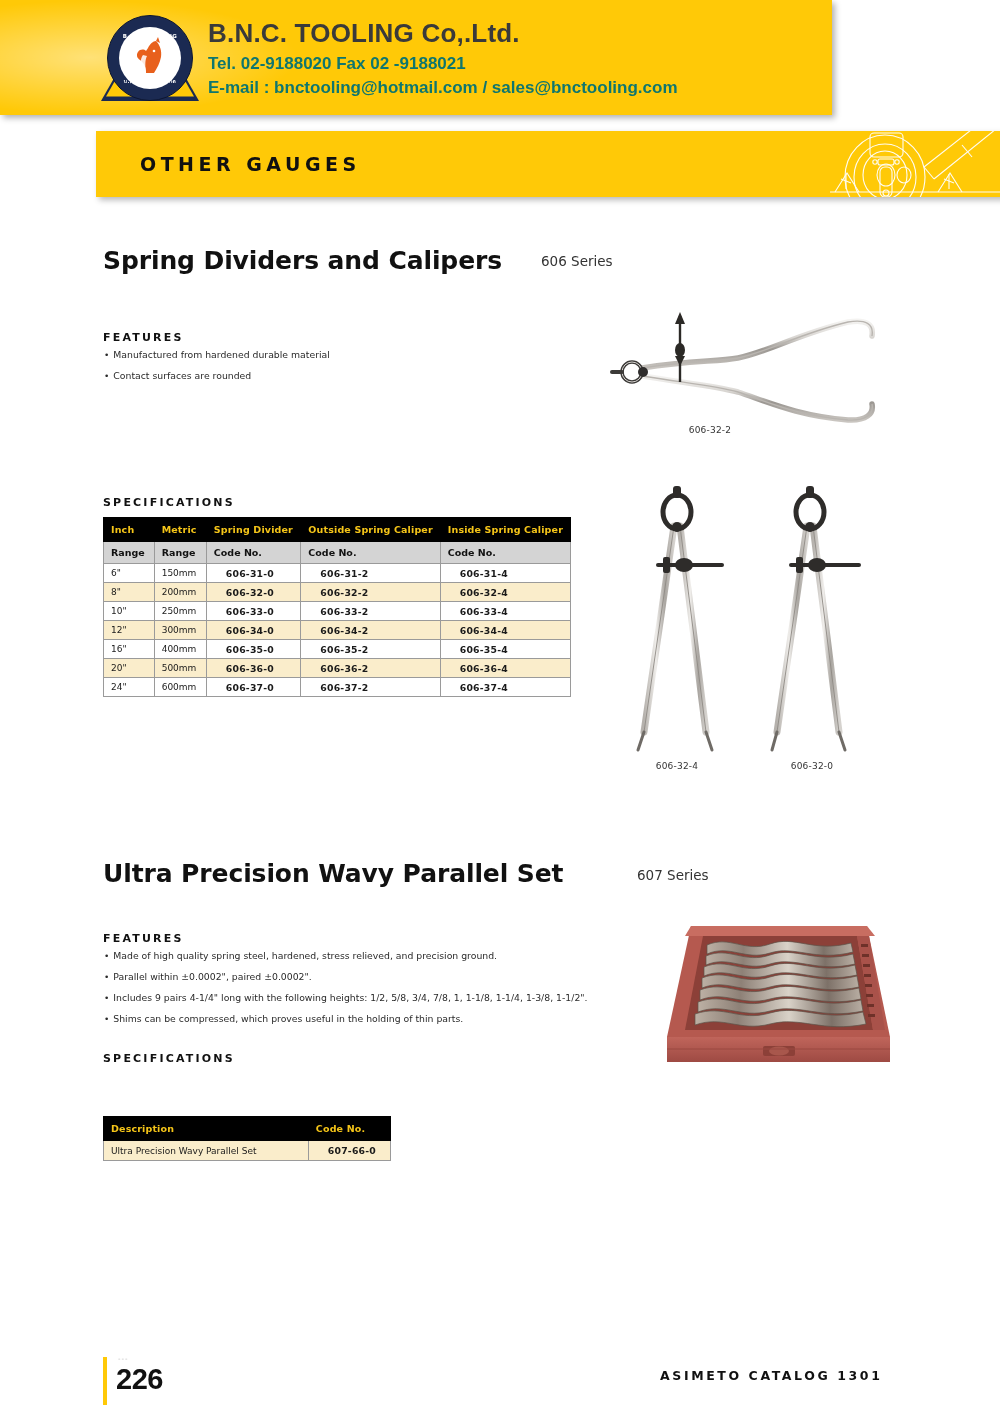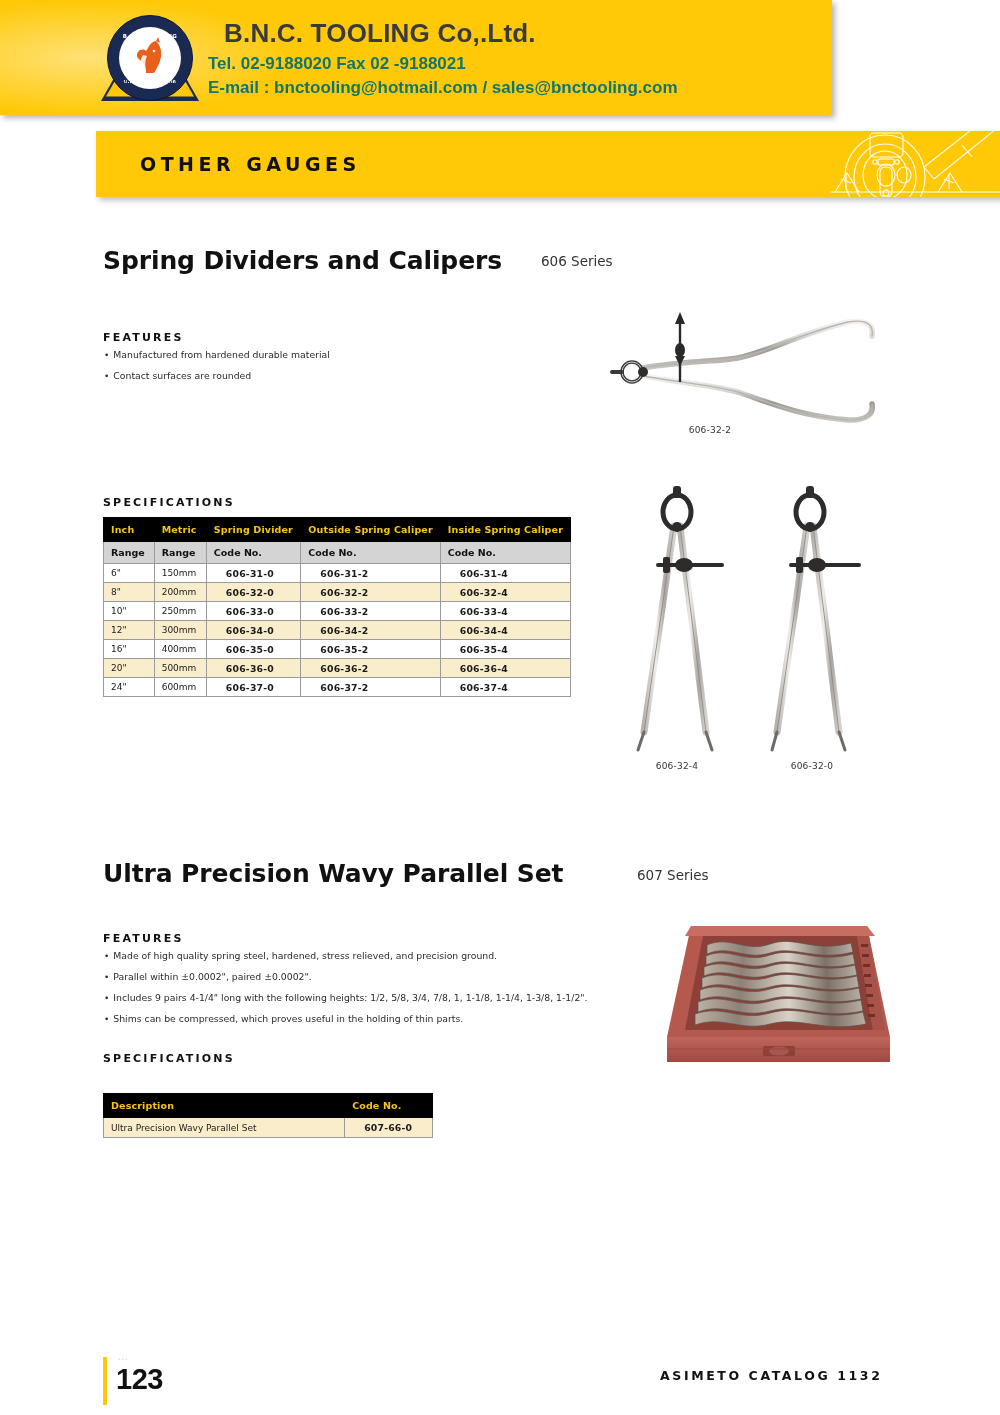--- a/index.html
+++ b/index.html
@@ -86,21 +86,21 @@
     position: absolute;
     left: 208px; top: 18px;
     color: #3d3d3d;
   }
   .company-name {
     font-family: "Liberation Sans", sans-serif;
     font-weight: bold;
     font-size: 26px;
     letter-spacing: 0.2px;
     color: #3a3a3a;
-    margin: 0 0 5px 16px;
+    margin: 0 0 5px 0;
     white-space: nowrap;
   }
   .contact-line {
     font-family: "Liberation Sans", sans-serif;
     font-weight: bold;
     font-size: 17px;
     color: #0f766e;
     margin: 0 0 4px 0;
     white-space: nowrap;
   }
@@ -221,21 +221,21 @@
     padding-left: 19px;
   }
 
   #table-606 { left: 103px; top: 517px; width: 468px; }
   #table-606 col.c1 { width: 66px; }
   #table-606 col.c2 { width: 70px; }
   #table-606 col.c3 { width: 98px; }
   #table-606 col.c4 { width: 127px; }
   #table-606 col.c5 { width: 107px; }
 
-  #table-607 { left: 103px; top: 1093px; width: 330px; }
+  #table-607 { left: 103px; top: 1116px; width: 288px; }
   #table-607 col.d1 { width: 242px; }
   #table-607 col.d2 { width: 88px; }
   #table-607 tbody td { background: #FAEDCB; height: 20px; }
 
   
   .img-caption {
     position: absolute;
     font-family: "DejaVu Sans", sans-serif;
     font-size: 9px;
     color: #333333;
@@ -581,14 +581,14 @@
       <rect x="223" y="102" width="7" height="3"></rect>
   </g>
 
   <rect x="118" y="134" width="32" height="10" rx="2" fill="#8c4038"></rect>
   <ellipse cx="134" cy="139" rx="10" ry="4.5" fill="#a8574c"></ellipse>
   <line x1="22" y1="137" x2="245" y2="137" stroke="#9a4941" stroke-width="1"></line>
 </svg>
 
 <div class="footer-rule"></div>
 <div class="page-num-mark">---</div>
-<div class="page-num">123</div>
-<div class="footer-catalog">ASIMETO CATALOG 1132</div>
+<div class="page-num">226</div>
+<div class="footer-catalog">ASIMETO CATALOG 1301</div>
 
 </body></html>

